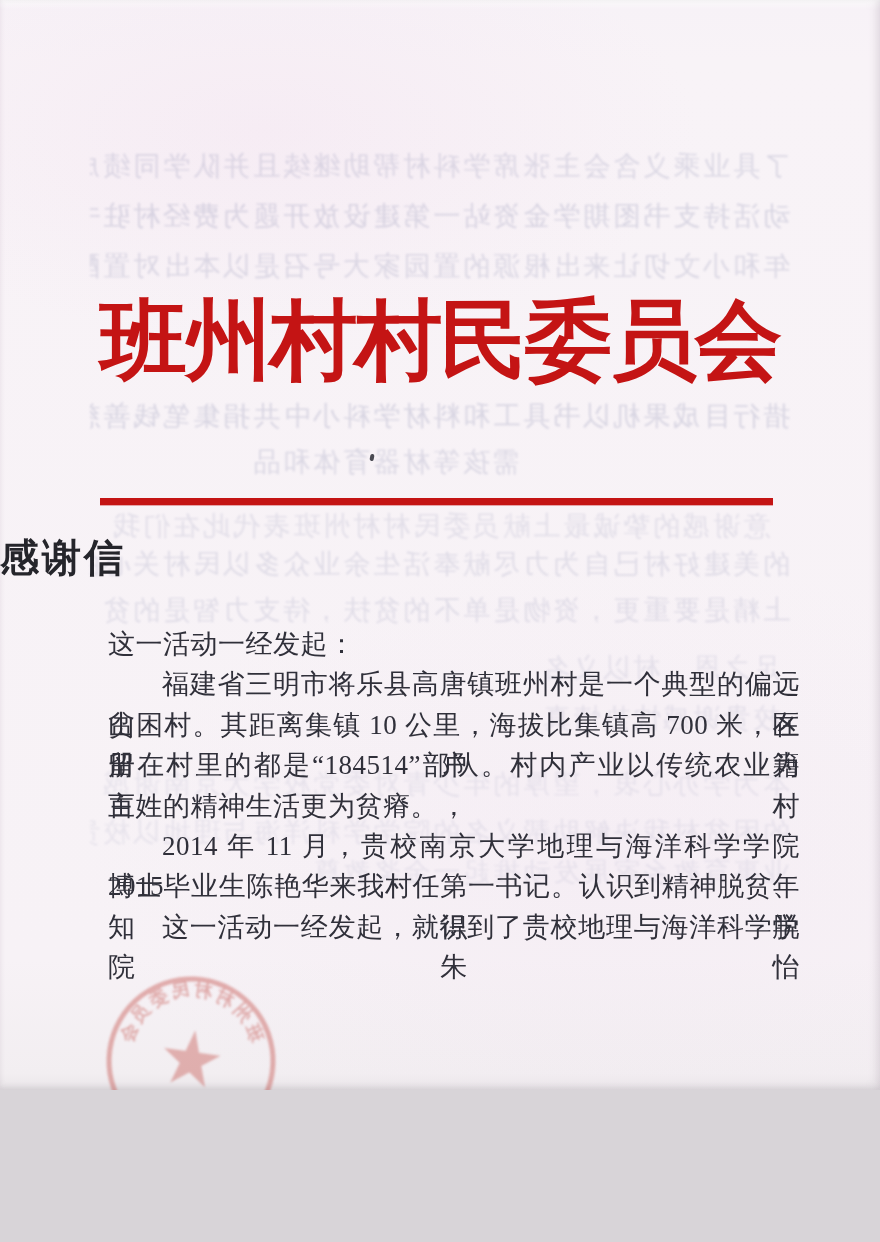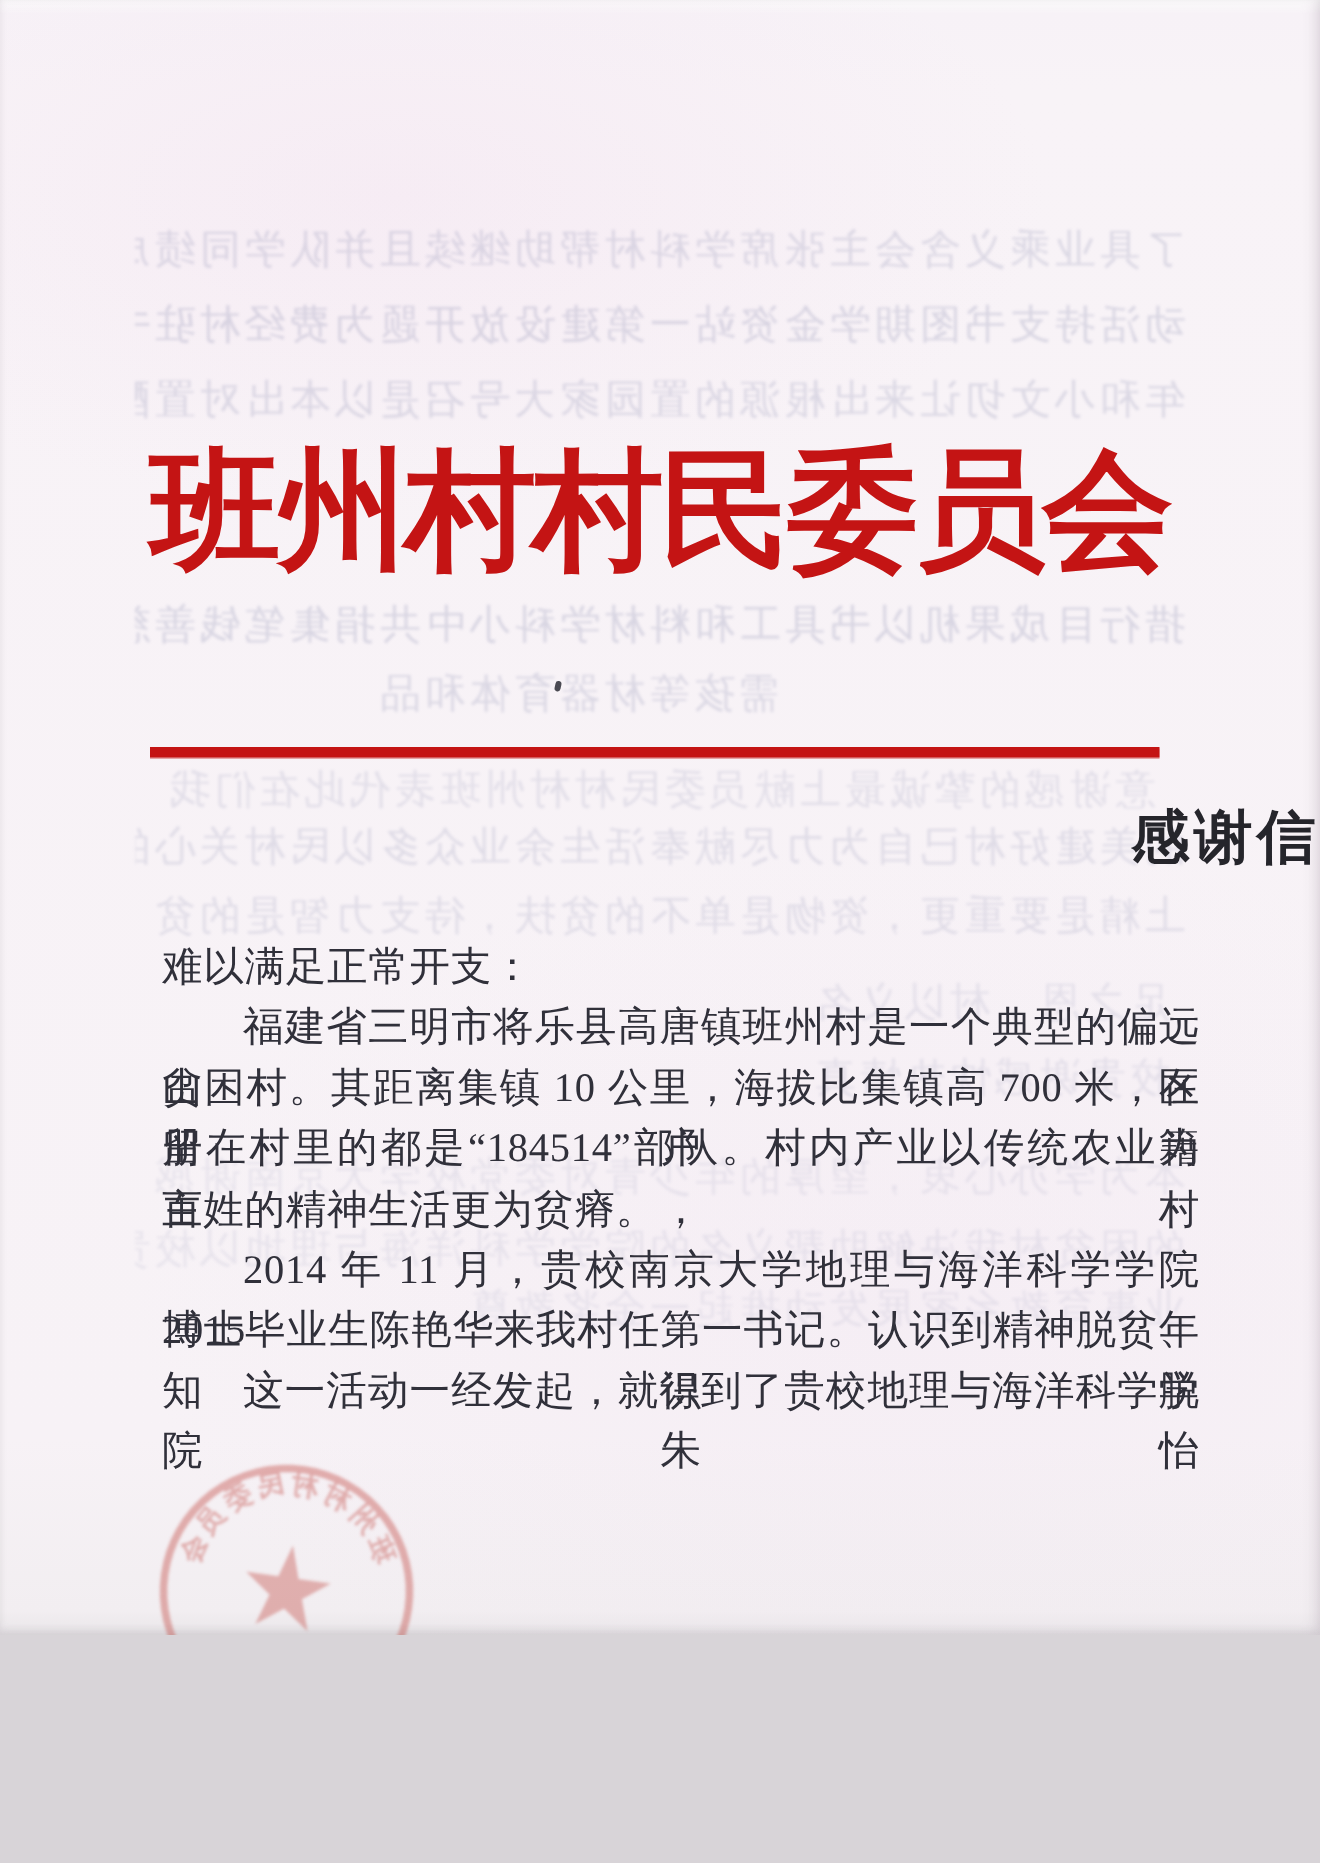--- a/index.html
+++ b/index.html
@@ -47,21 +47,21 @@
     position:absolute;
     left:100px;top:498px;
     width:673px;height:7px;
     background:var(--accent,#c41414);
     box-shadow:0 1px 0 rgba(196,20,20,.35);
   }
   .letter-title{
     position:absolute;
     left:0;right:0;top:531px;
     margin:0;
-    text-align:right;
+    text-align:left;
     font-size:39px;
     font-weight:700;
     letter-spacing:3px;
     color:#25252b;
   }
   .letter-body{
     position:absolute;
     left:108px;top:624px;
     width:692px;
     font-size:27px;
@@ -139,21 +139,21 @@
     </text>
   </svg>
 
   <h1 class="letterhead">班州村村民委员会</h1>
 
   <div class="red-rule"></div>
 
   <h2 class="letter-title">感谢信</h2>
 
   <div class="letter-body" id="bodyLines">
-      <div class="bline">难以满足正常开支：</div>
+      <div class="bline">这一活动一经发起：</div>
       <div class="bline j ind">福建省三明市将乐县高唐镇班州村是一个典型的偏远山区</div>
       <div class="bline j">贫困村。其距离集镇 10 公里，海拔比集镇高 700 米，在册户籍</div>
       <div class="bline j">留在村里的都是“184514”部队。村内产业以传统农业为主，村</div>
       <div class="bline">百姓的精神生活更为贫瘠。</div>
       <div class="bline j ind">2014 年 11 月，贵校南京大学地理与海洋科学学院 2015 年</div>
       <div class="bline j">博士毕业生陈艳华来我村任第一书记。认识到精神脱贫、知识脱</div>
       <div class="bline j ind">这一活动一经发起，就得到了贵校地理与海洋科学学院朱怡</div>
     </div>
 
   <div class="speck"></div>

